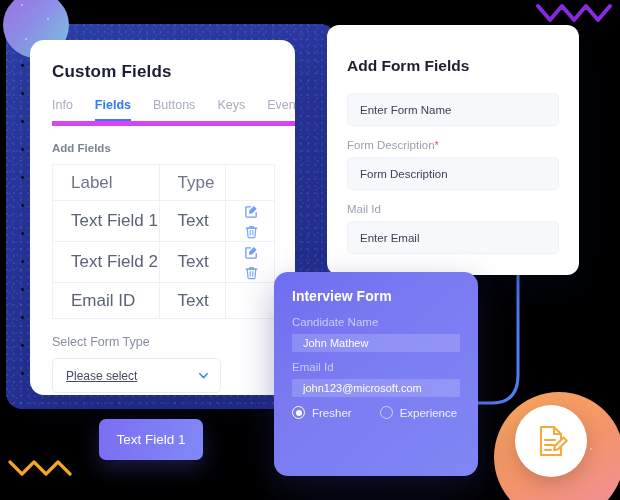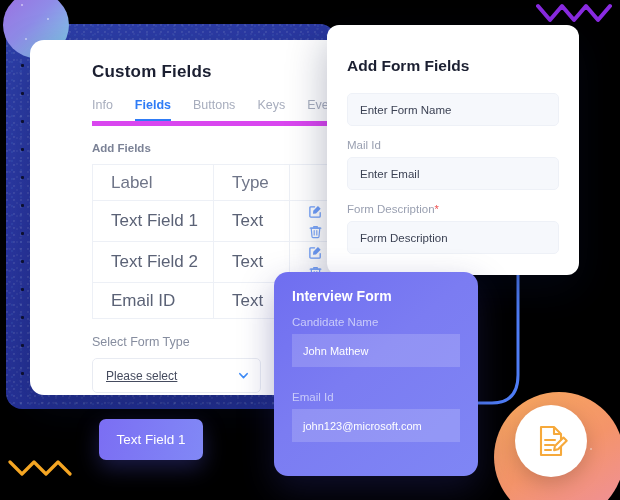--- a/index.html
+++ b/index.html
@@ -31,22 +31,22 @@
 
   .circle-br{position:absolute;right:-4px;bottom:-22px;width:130px;height:130px;border-radius:50%;
     background:linear-gradient(150deg,#f7a85c 0%,#f4946a 50%,#ef8fa0 100%);}
   .circle-br .dot{position:absolute;width:2px;height:2px;border-radius:50%;background:rgba(255,255,255,.5);}
   .doc-badge{position:absolute;right:33px;bottom:23px;width:72px;height:72px;border-radius:50%;
     background:#fff;box-shadow:0 6px 20px rgba(0,0,0,.18);display:flex;align-items:center;justify-content:center;}
 
   .arrow-path{position:absolute;left:440px;top:255px;}
 
   
-  .card-main{position:absolute;left:30px;top:40px;width:295px;height:355px;background:#fff;
-    border-radius:14px;box-shadow:0 14px 40px rgba(10,20,60,.28);overflow:hidden;padding-left:40px;}
+  .card-main{position:absolute;left:30px;top:40px;width:265px;height:355px;background:#fff;
+    border-radius:14px;box-shadow:0 14px 40px rgba(10,20,60,.28);overflow:hidden;}
   .card-main .pad{padding:22px 20px 0 22px;}
   .card-title{font-size:17px;font-weight:700;color:#1b1f31;letter-spacing:.2px;margin:0 0 16px;}
   .tabs{display:flex;gap:22px;border-bottom:5px solid #d946ef;padding-bottom:0;margin-right:-20px;}
   .tab{font-size:12.5px;color:#a7adbd;padding-bottom:7px;border-bottom:2px solid transparent;white-space:nowrap;}
   .tab.active{color:#2f7cf6;font-weight:700;border-bottom-color:#2f7cf6;}
   .section-label{font-size:11.5px;font-weight:700;color:#7b8296;margin:16px 0 10px;}
 
   table.fields{width:100%;border-collapse:collapse;table-layout:fixed;}
   table.fields th,table.fields td{border:1px solid #edf0f6;height:35px;padding:0 0 0 18px;text-align:left;
     font-size:17px;color:#5b6276;font-weight:400;}
@@ -73,22 +73,22 @@
   .fld-label .req{color:#ef4d4d;font-size:11px;}
   .fld-input{height:31px;background:#f6f8fc;border:1px solid #eef1f7;border-radius:5px;
     display:flex;align-items:center;padding:0 12px;font-size:11.5px;color:#3c4254;}
 
   
   .card-purple{position:absolute;left:274px;top:272px;width:204px;height:204px;border-radius:14px;
     background:linear-gradient(140deg,#6f6ef0 0%,#7b7cf2 45%,#7f86f5 100%);
     box-shadow:0 14px 34px rgba(40,40,120,.35);padding:16px 18px 0;box-sizing:border-box;}
   .p-title{font-size:14px;font-weight:700;color:#fff;margin:0 0 12px;}
   .p-label{font-size:11.5px;color:#c9cbfa;margin-bottom:6px;}
-  .p-input{height:33px;background:rgba(255,255,255,.17);border-radius:0;display:flex;align-items:center;
-    padding:0 11px;font-size:11px;color:#ffffff;margin-bottom:24px;}
+  .p-input{height:18px;background:rgba(255,255,255,.17);border-radius:0;display:flex;align-items:center;
+    padding:0 11px;font-size:11px;color:#ffffff;margin-bottom:9px;}
   .radios{display:flex;align-items:center;gap:28px;margin-top:3px;}
   .radio{display:flex;align-items:center;gap:7px;font-size:11.5px;color:#f0f1ff;}
   .rdot{width:13px;height:13px;border-radius:50%;border:1.6px solid #ffffff;box-sizing:border-box;
     display:flex;align-items:center;justify-content:center;}
   .rdot.on::after{content:"";width:6px;height:6px;border-radius:50%;background:#fff;}
   .rdot.off{border-color:#cfd2fb;}
 
   
   .pill{position:absolute;left:99px;top:419px;width:104px;height:41px;border-radius:7px;
     background:linear-gradient(100deg,#7b6ef3 0%,#8188f6 100%);
@@ -252,42 +252,52 @@
   <div class="card-right">
     <div class="pad">
       <h2 class="r-title">Add Form Fields</h2>
 
       <div class="fld">
         <div class="fld-input">Enter Form Name</div>
       </div>
 
       <div class="fld">
         <div class="fld-label">
+          <span>Form Description</span><span class="req">*</span>
+        </div>
+        <div class="fld-input">Form Description</div>
+      </div>
+
+      <div class="fld">
+        <div class="fld-label">
           <span>Mail Id</span><span class="req"></span>
         </div>
         <div class="fld-input">Enter Email</div>
       </div>
-
-      <div class="fld">
-        <div class="fld-label">
-          <span>Form Description</span><span class="req">*</span>
-        </div>
-        <div class="fld-input">Form Description</div>
-      </div>
     </div>
   </div>
 
   <div class="card-purple">
     <h3 class="p-title">Interview Form</h3>
 
     <div class="p-label">Candidate Name</div>
     <div class="p-input">John Mathew</div>
 
     <div class="p-label">Email Id</div>
     <div class="p-input">john123@microsoft.com</div>
 
+    <div class="radios">
+      <div class="radio">
+        <span class="rdot on"></span>
+        <span>Fresher</span>
+      </div>
+      <div class="radio">
+        <span class="rdot off"></span>
+        <span>Experience</span>
+      </div>
+    </div>
   </div>
 
   <div class="pill">
     <span>Text Field 1</span>
   </div>
 
 </div>
 
 </body></html>

